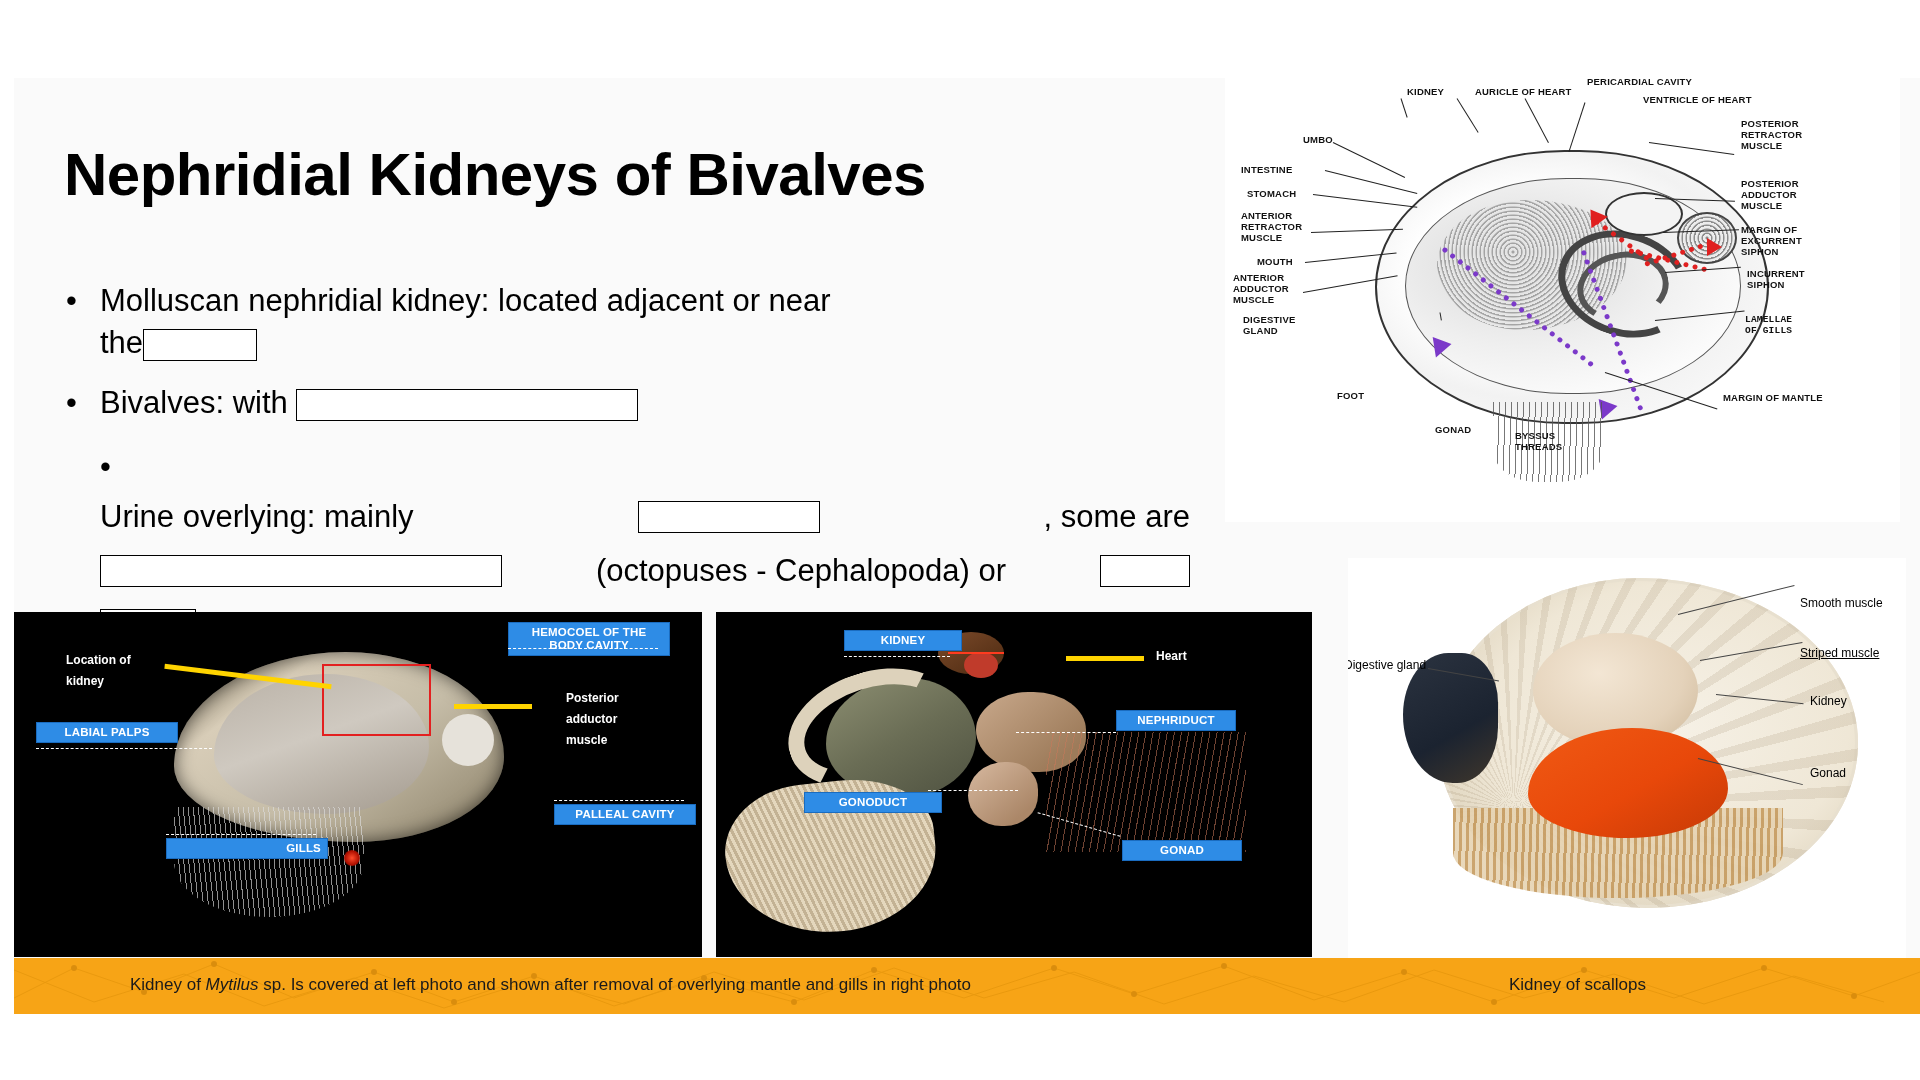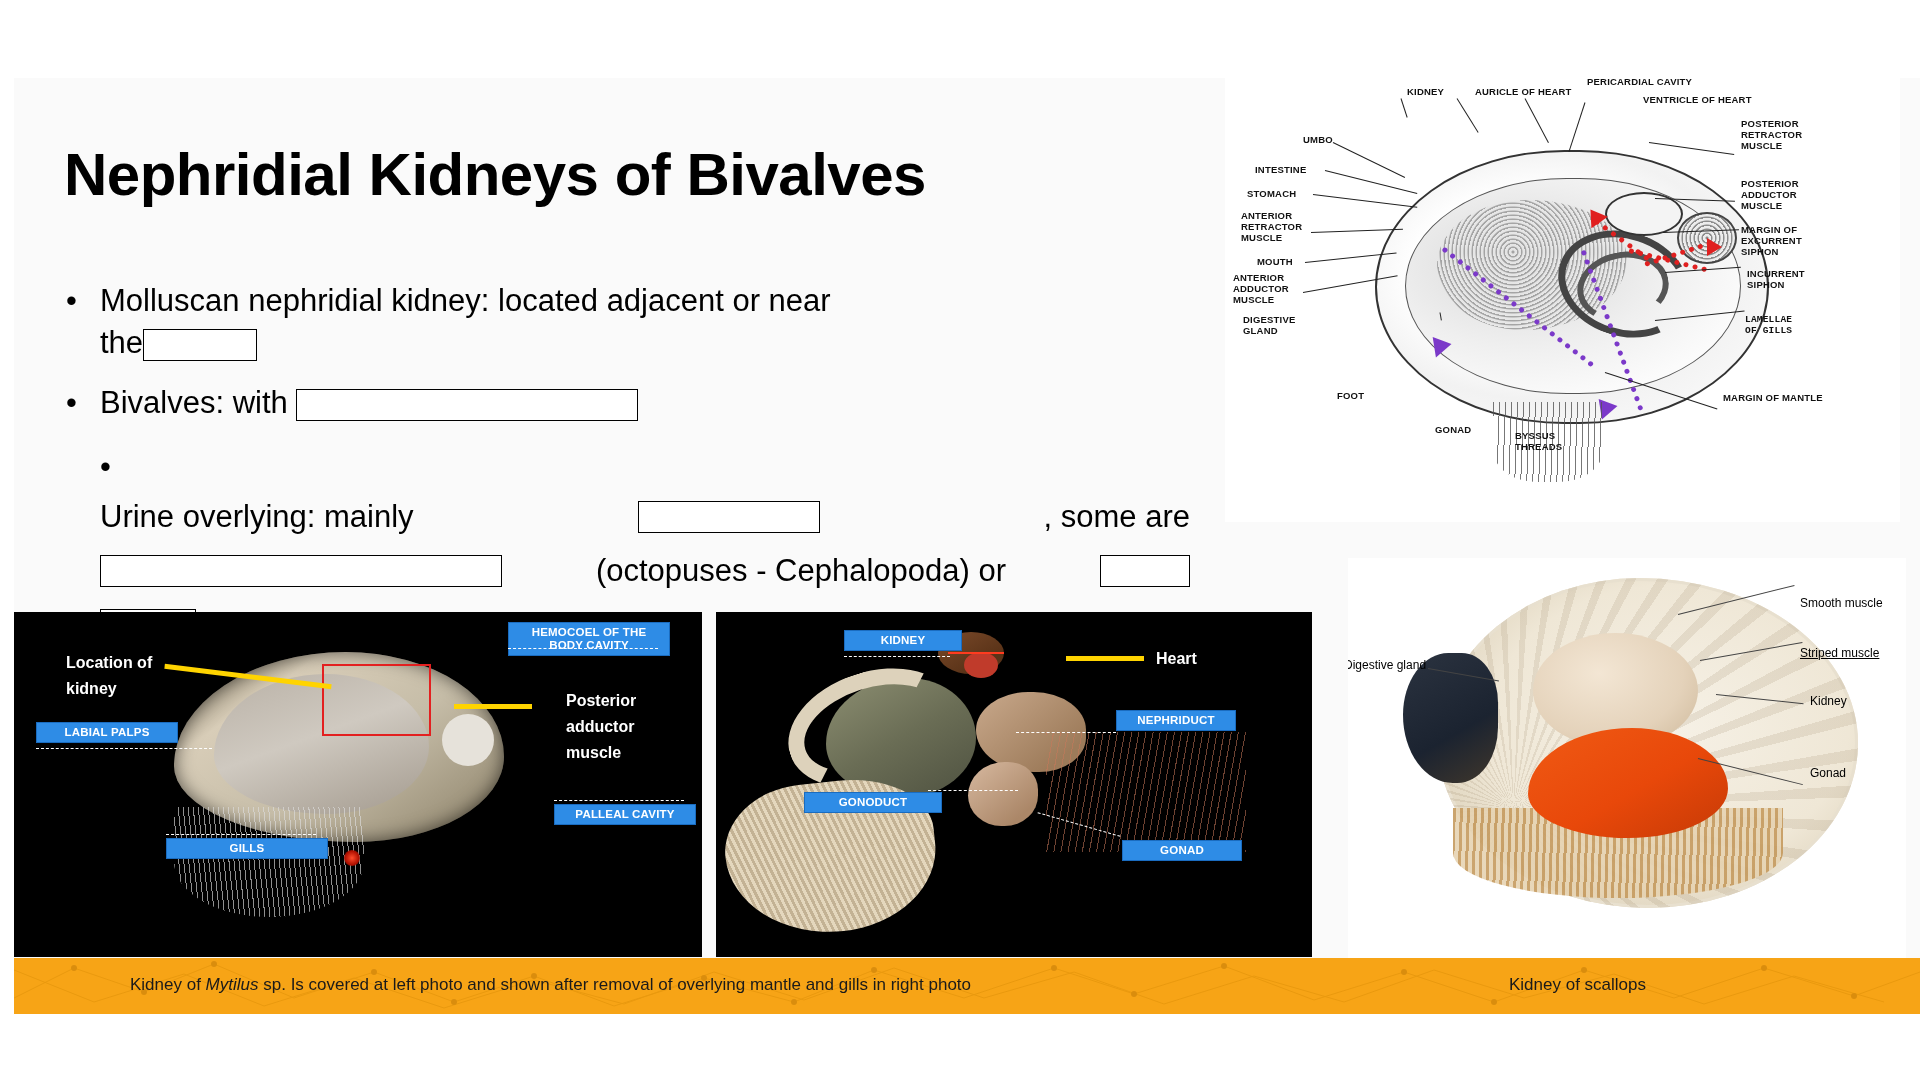--- a/index.html
+++ b/index.html
@@ -268,23 +268,23 @@
     font-weight: bold;
     text-align: center;
     padding: 3px 6px;
     letter-spacing: .2px;
     line-height: 13px;
     border: 1px solid #1a6cc0;
   }
   .whitetext {
     position: absolute;
     color: #ffffff;
-    font-size: 16px;
+    font-size: 12px;
     font-weight: bold;
-    line-height: 26px;
+    line-height: 21px;
   }
   .yellow-line {
     position: absolute;
     background: #ffd400;
     height: 5px;
   }
   .dash-line {
     position: absolute;
     border-top: 1px dashed #ffffff;
     height: 0;
@@ -601,21 +601,21 @@
     <div class="lead" style="left:360px; top:30px; width:52px; transform:rotate(108deg);"></div>
     <div class="lead" style="left:424px; top:70px; width:86px; transform:rotate(8deg);"></div>
     <div class="lead" style="left:430px; top:126px; width:80px; transform:rotate(2deg);"></div>
     <div class="lead" style="left:438px; top:160px; width:76px; transform:rotate(-2deg);"></div>
     <div class="lead" style="left:440px; top:200px; width:76px; transform:rotate(-4deg);"></div>
     <div class="lead" style="left:430px; top:248px; width:90px; transform:rotate(-6deg);"></div>
     <div class="lead" style="left:380px; top:300px; width:118px; transform:rotate(18deg);"></div>
     <div class="lead" style="left:215px; top:240px; width:8px; transform:rotate(80deg);"></div>
 
     <div class="clam-label" style="left:78px; top:62px;">UMBO</div>
-    <div class="clam-label" style="left:30px; top:92px;">INTESTINE</div>
+    <div class="clam-label" style="left:16px; top:92px;">INTESTINE</div>
     <div class="clam-label" style="left:22px; top:116px;">STOMACH</div>
     <div class="clam-label" style="left:16px; top:138px;">ANTERIOR
 RETRACTOR
 MUSCLE</div>
     <div class="clam-label" style="left:32px; top:184px;">MOUTH</div>
     <div class="clam-label" style="left:8px;  top:200px;">ANTERIOR
 ADDUCTOR
 MUSCLE</div>
     <div class="clam-label" style="left:18px; top:242px;">DIGESTIVE
 GLAND</div>
@@ -656,21 +656,21 @@
 
     <div class="yellow-line" style="left:150px; top:62px; width:168px; transform: rotate(7deg);"></div>
     <div class="yellow-line" style="left:440px; top:92px; width:78px;"></div>
 
     <div class="whitetext" style="left:52px; top:38px;">Location of<br>kidney</div>
     <div class="whitetext" style="left:552px; top:76px;">Posterior<br>adductor<br>muscle</div>
 
     <div class="tagbox" style="left:494px; top:10px; width:148px;">HEMOCOEL OF THE BODY CAVITY</div>
     <div class="tagbox" style="left:22px; top:110px; width:128px;">LABIAL PALPS</div>
     <div class="tagbox" style="left:540px; top:192px; width:128px;">PALLEAL CAVITY</div>
-    <div class="tagbox" style="left:152px; top:226px; width:148px;">GILLS</div>
+    <div class="tagbox" style="left:152px; top:226px; width:148px;text-align:right;">GILLS</div>
 
     <div class="dash-line" style="left:22px; top:136px; width:176px;"></div>
     <div class="dash-line" style="left:494px; top:36px; width:150px;"></div>
     <div class="dash-line" style="left:540px; top:188px; width:130px;"></div>
     <div class="dash-line" style="left:152px; top:222px; width:150px;"></div>
   </div>
 
   <div class="photo-b">
     <div class="dm-gonad"></div>
     <div class="dm-tube"></div>

